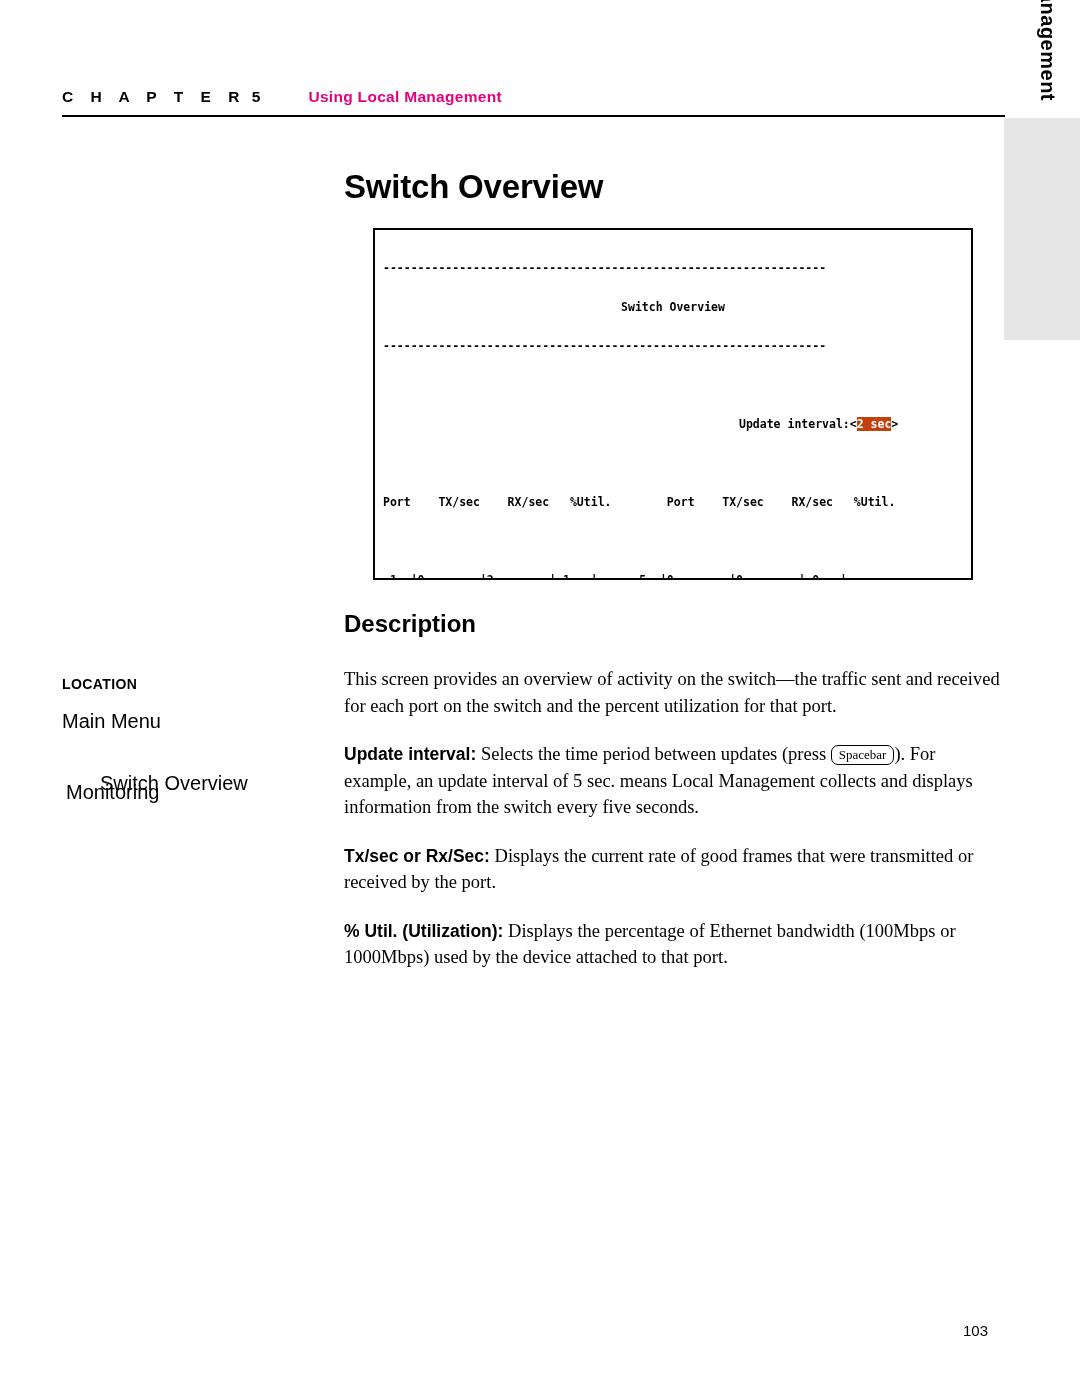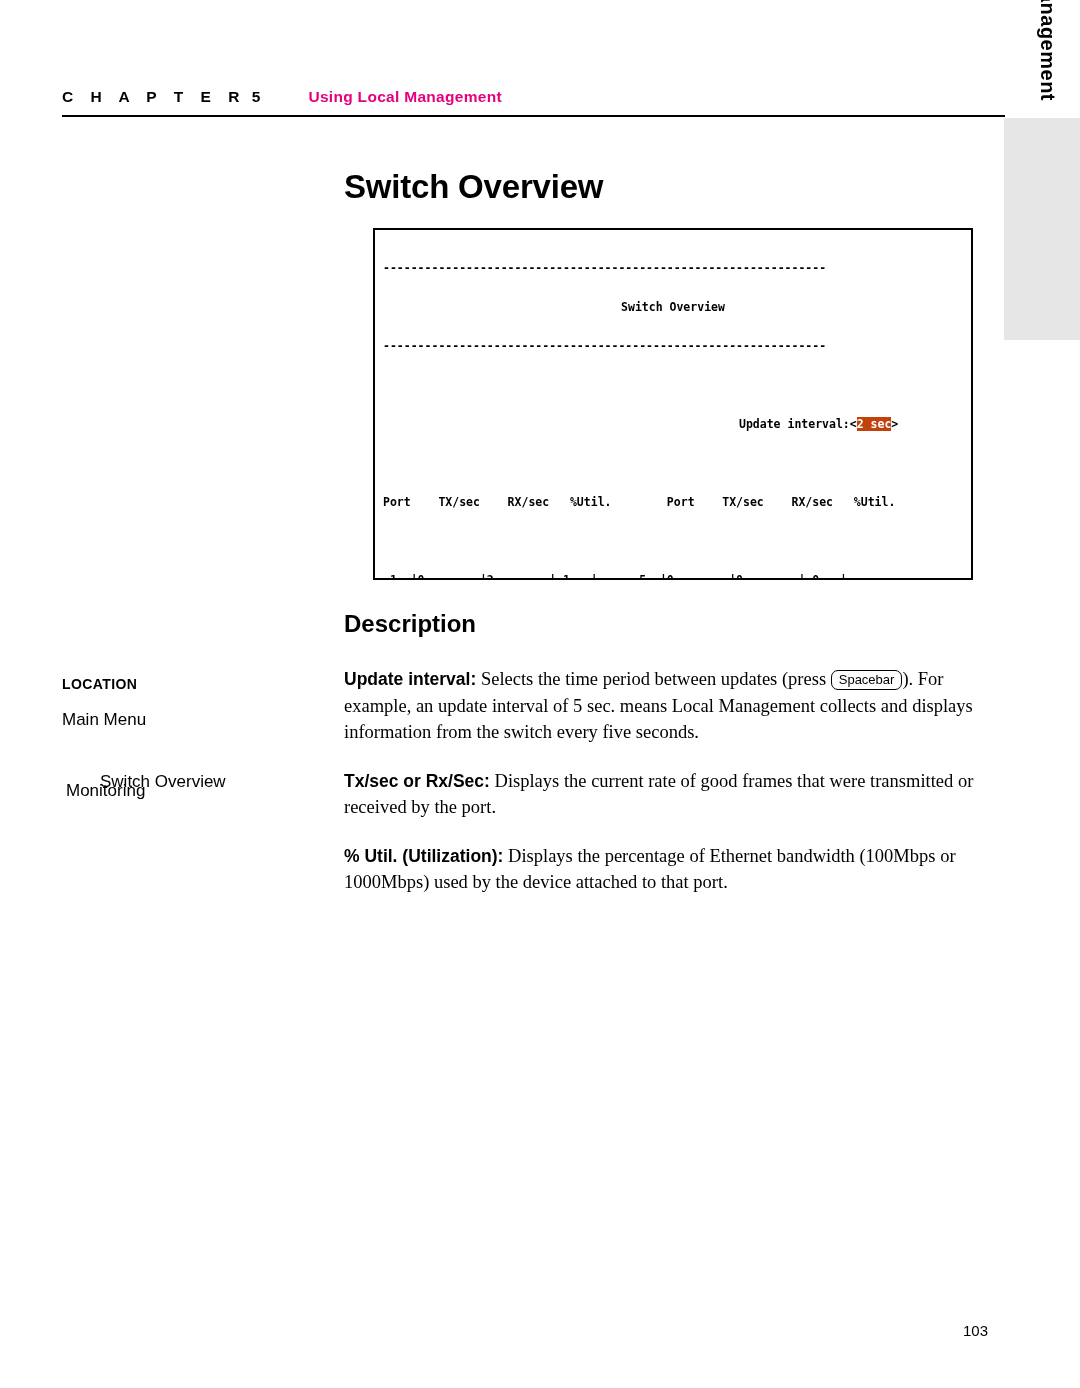--- a/index.html
+++ b/index.html
@@ -141,21 +141,21 @@
     top: 676px;
     font-family: "Liberation Sans", sans-serif;
     font-weight: bold;
     font-size: 14px;
     letter-spacing: 0.4px;
     color: #000;
   }
   .loc-item {
     position: absolute;
     font-family: "Liberation Sans", sans-serif;
-    font-size: 17px;
+    font-size: 20px;
     color: #000;
   }
   .loc-1 { left: 62px;  top: 710px; }
   .loc-2 { left: 66px;  top: 741px; margin-top: 40px; }
   .loc-3 { left: 100px; top: 772px; }
 
   
   .body-col {
     position: absolute;
     left: 344px;
@@ -166,21 +166,21 @@
     line-height: 26.5px;
     color: #000;
   }
   .body-col p { margin: 0 0 22px 0; }
   .bld { font-family: "Liberation Sans", sans-serif; font-weight: bold; font-size: 17.5px; margin-top: 28px; }
   .key {
     display: inline-block;
     border: 1px solid #000;
     border-radius: 7px;
     padding: 0px 7px 1px 7px;
-    font-family: Liberation Sans, sans-serif;
+    font-family: Liberation Serif, serif;
     font-size: 13px;
     line-height: 17px;
     vertical-align: 1px;
   }
 
   
   .page-number {
     position: absolute;
     left: 963px;
     top: 1322px;
@@ -230,18 +230,19 @@
 </div>
 
 <div class="desc-heading">Description</div>
 
 <div class="location-title">LOCATION</div>
 <div class="loc-item loc-1">Main Menu</div>
 <div class="loc-item loc-2">Monitoring</div>
 <div class="loc-item loc-3">Switch Overview</div>
 
 <div class="body-col">
+  <p>This screen provides an overview of activity on the switch—the traffic sent and received for each port on the switch and the percent utilization for that port.</p>
   <p><span class="bld">Update interval:</span><span> Selects the time period between updates (press </span><span class="key">Spacebar</span><span>). For example, an update interval of 5 sec. means Local Management collects and displays information from the switch every five seconds.</span></p>
   <p><span class="bld">Tx/sec or Rx/Sec:</span><span> Displays the current rate of good frames that were transmitted or received by the port.</span></p>
   <p><span class="bld">% Util. (Utilization):</span><span> Displays the percentage of Ethernet bandwidth (100Mbps or 1000Mbps) used by the device attached to that port.</span></p>
 </div>
 
 <div class="page-number">103</div>
 
 </body></html>

